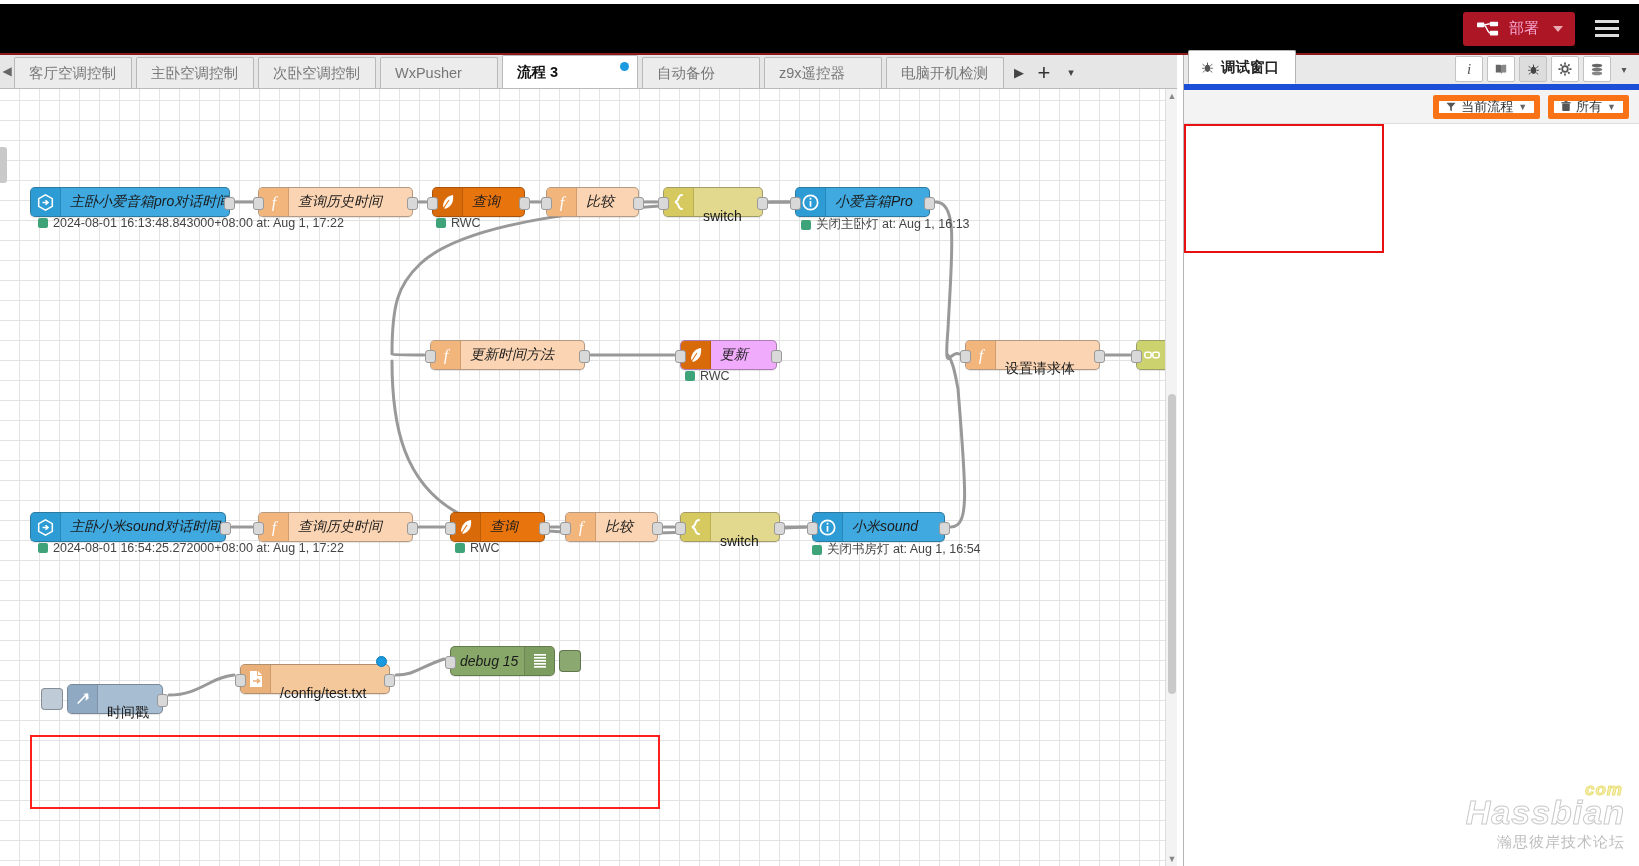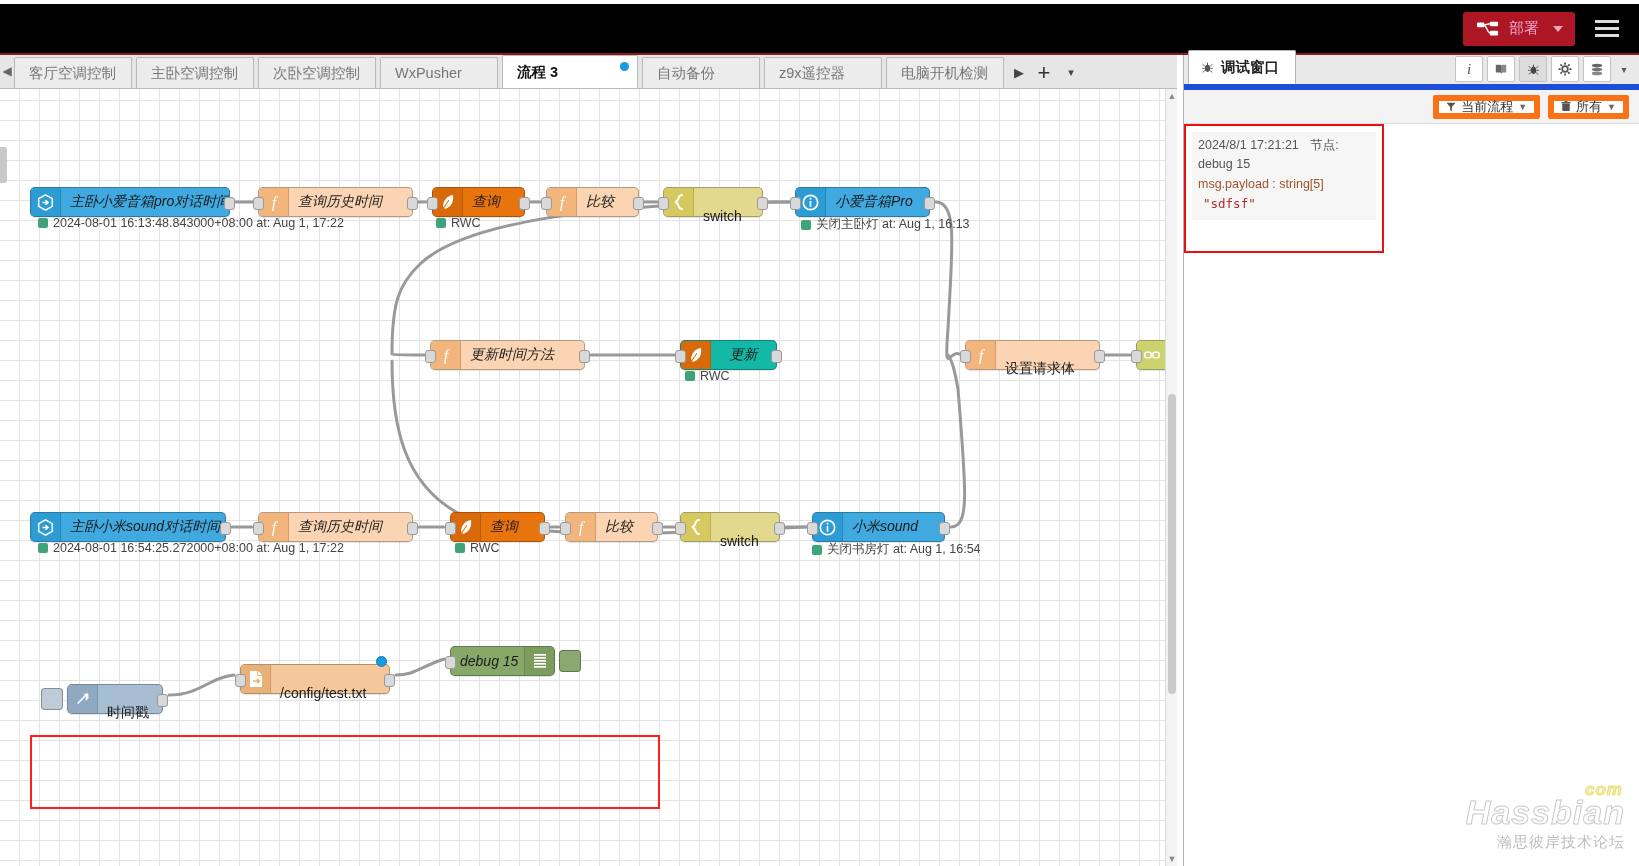--- a/index.html
+++ b/index.html
@@ -408,21 +408,21 @@
         <div class="node" style="left: 430px; top: 251px; width: 155px; background: rgb(251, 213, 179);">
           <div class="nicon" style="background: rgb(242, 181, 124);">
             <svg width="14" height="18" viewBox="0 0 14 18">
               <text x="7" y="14.5" font-size="16" font-style="italic" font-family="Liberation Serif, serif" fill="#fff" text-anchor="middle">f</text>
             </svg>
           </div>
           <div class="nlabel">更新时间方法</div>
           <div class="port in"></div>
           <div class="port out"></div>
         </div>
-        <div class="node" style="left: 680px; top: 251px; width: 97px; background: #14b8a6; text-align: center;">
+        <div class="node" style="left: 680px; top: 251px; width: 97px; background: #f0abfc;">
           <div class="nicon" style="background: rgb(217, 106, 9);">
             <svg width="16" height="18" viewBox="0 0 16 18">
               <path d="M13 2 C7 3, 3.5 7, 3 13 L5 16 C11 14, 14 9, 13 2 Z" fill="#fff"></path>
               <path d="M3 16 L9 7" stroke="#e8740e" stroke-width="1.1"></path>
             </svg>
           </div>
           <div class="nlabel">更新</div>
           <div class="port in"></div>
           <div class="port out"></div>
         </div>
@@ -655,28 +655,20 @@
           <rect x="0.5" y="1.2" width="11" height="1.6" fill="#555"></rect>
           <rect x="4.2" y="0" width="3.6" height="1.4" fill="#555"></rect>
         </svg>
         <span>所有</span>
         <span class="cv">▼</span>
       </div>
     </div>
 
     <div id="debug-list">
       <div id="debug-highlight"></div>
-      <div class="debug-msg">
-        <div class="dbg-meta">
-          <span>2024/8/1 17:21:21</span>
-          <span class="nodeid">节点: debug 15</span>
-        </div>
-        <div class="dbg-prop">msg.payload : string[5]</div>
-        <div class="dbg-val">"sdfsf"</div>
-      </div>
     </div>
 
     <div id="watermark">
       <div id="wm-logo">
         <span>Hassbian</span>
         <span id="wm-com">com</span>
       </div>
       <div id="wm-sub">瀚思彼岸技术论坛</div>
     </div>
   </div>

